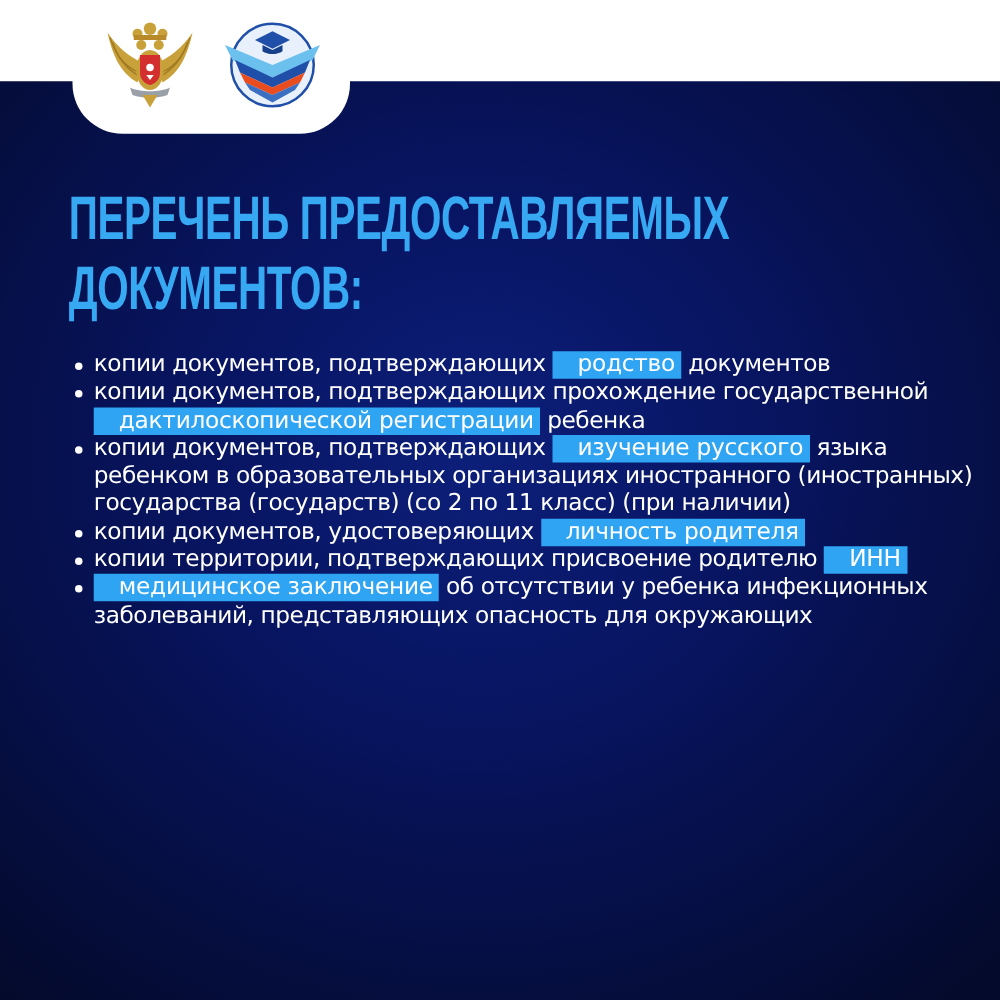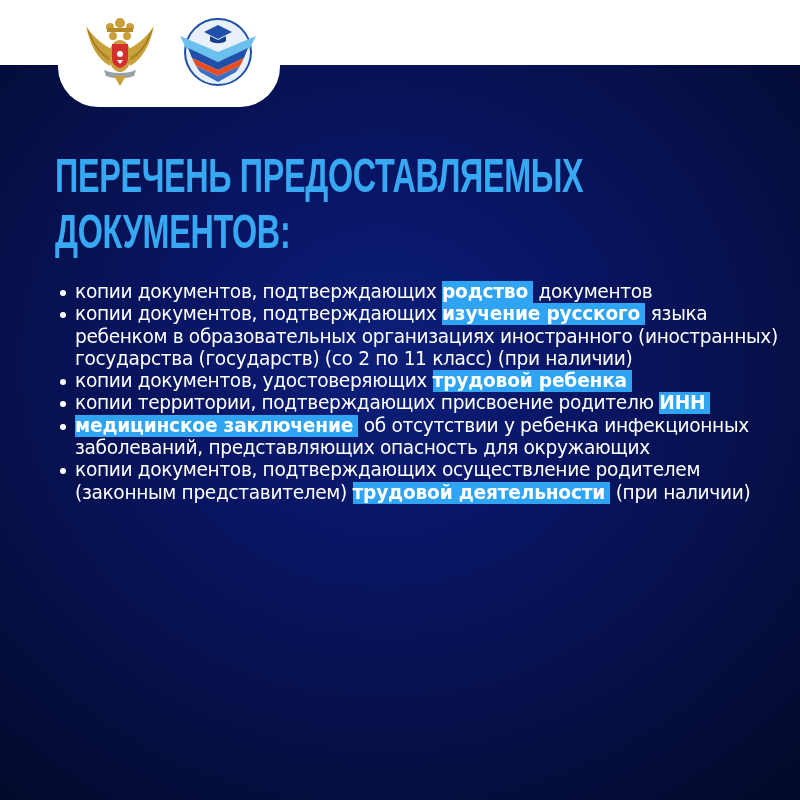--- a/index.html
+++ b/index.html
@@ -45,22 +45,22 @@
     }
     .doc-list li {
       position: relative; padding-left: 17px;
     }
     .doc-list li .bullet {
       position: absolute; left: 2px; top: 9px;
       width: 6px; height: 6px; border-radius: 50%; background: #ffffff;
     }
     .hl {
       background: #2ea4f3;
-      font-weight: bold;
-      padding: 0 5px 1px 0;
+      font-weight: normal;
+      padding: 0 5px 1px 20px;
       letter-spacing: -0.2px;
     }
   </style>
 </head>
 <body>
 
 <div class="top-band"></div>
 <div class="logo-tab"></div>
 
 <svg class="logo logo-emblem" viewBox="0 0 80 75">
@@ -107,27 +107,27 @@
 <h1 class="title">
   <span>ПЕРЕЧЕНЬ ПРЕДОСТАВЛЯЕМЫХ</span>
   <span>ДОКУМЕНТОВ:</span>
 </h1>
 
 <ul class="doc-list">
   <li>
     <span class="bullet"></span><span>копии документов, подтверждающих </span><span class="hl">родство</span><span> документов</span>
   </li>
   <li>
+    <span class="bullet"></span><span>копии документов, подтверждающих прохождение государственной </span><span class="hl">дактилоскопической регистрации</span><span> ребенка</span>
+  </li>
+  <li>
     <span class="bullet"></span><span>копии документов, подтверждающих </span><span class="hl">изучение русского</span><span> языка ребенком в образовательных организациях иностранного (иностранных) государства (государств) (со 2 по 11 класс) (при наличии)</span>
   </li>
   <li>
-    <span class="bullet"></span><span>копии документов, удостоверяющих </span><span class="hl">трудовой ребенка</span><span></span>
+    <span class="bullet"></span><span>копии документов, удостоверяющих </span><span class="hl">личность родителя</span><span></span>
   </li>
   <li>
     <span class="bullet"></span><span>копии территории, подтверждающих присвоение родителю </span><span class="hl">ИНН</span><span></span>
   </li>
   <li>
     <span class="bullet"></span><span></span><span class="hl">медицинское заключение</span><span> об отсутствии у ребенка инфекционных заболеваний, представляющих опасность для окружающих</span>
   </li>
-  <li>
-    <span class="bullet"></span><span>копии документов, подтверждающих осуществление родителем (законным представителем) </span><span class="hl">трудовой деятельности</span><span> (при наличии)</span>
-  </li>
 </ul>
 
 </body></html>

